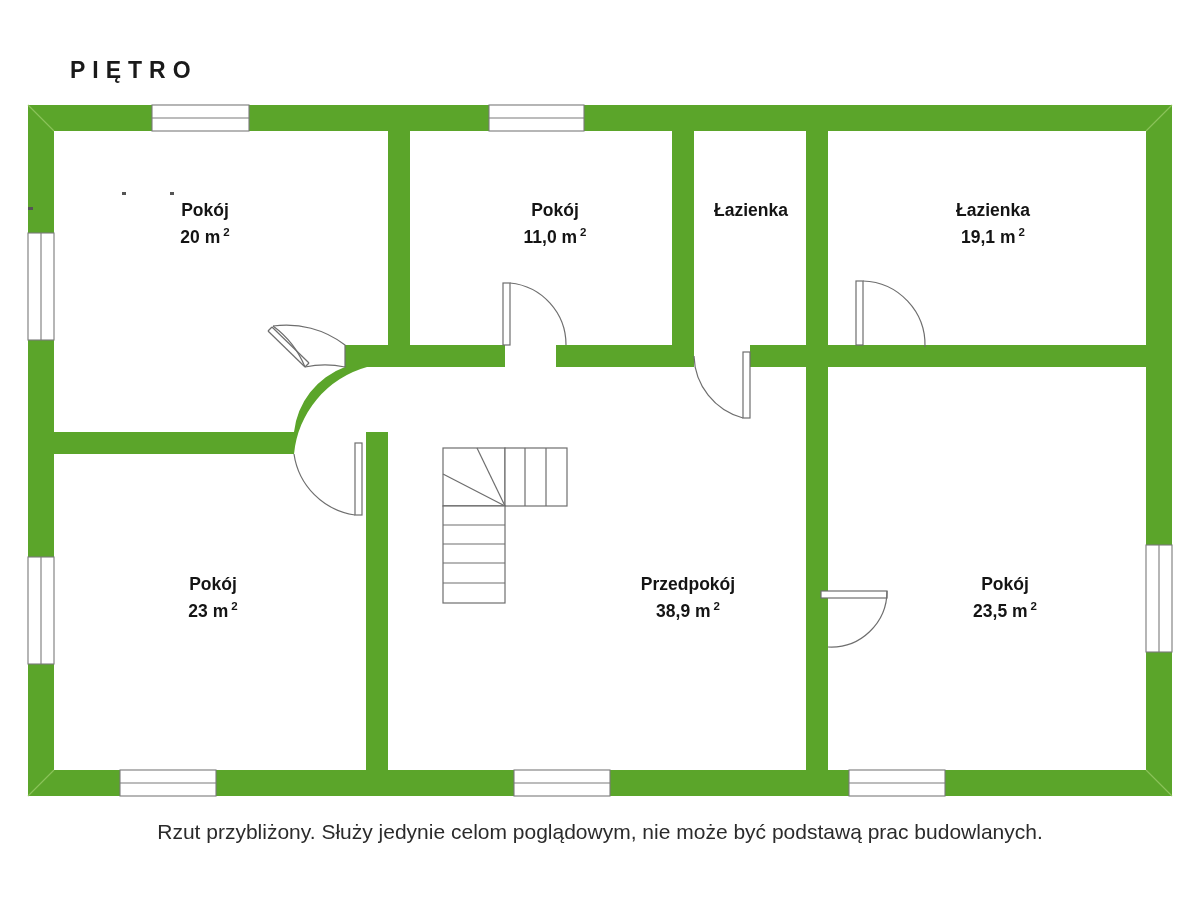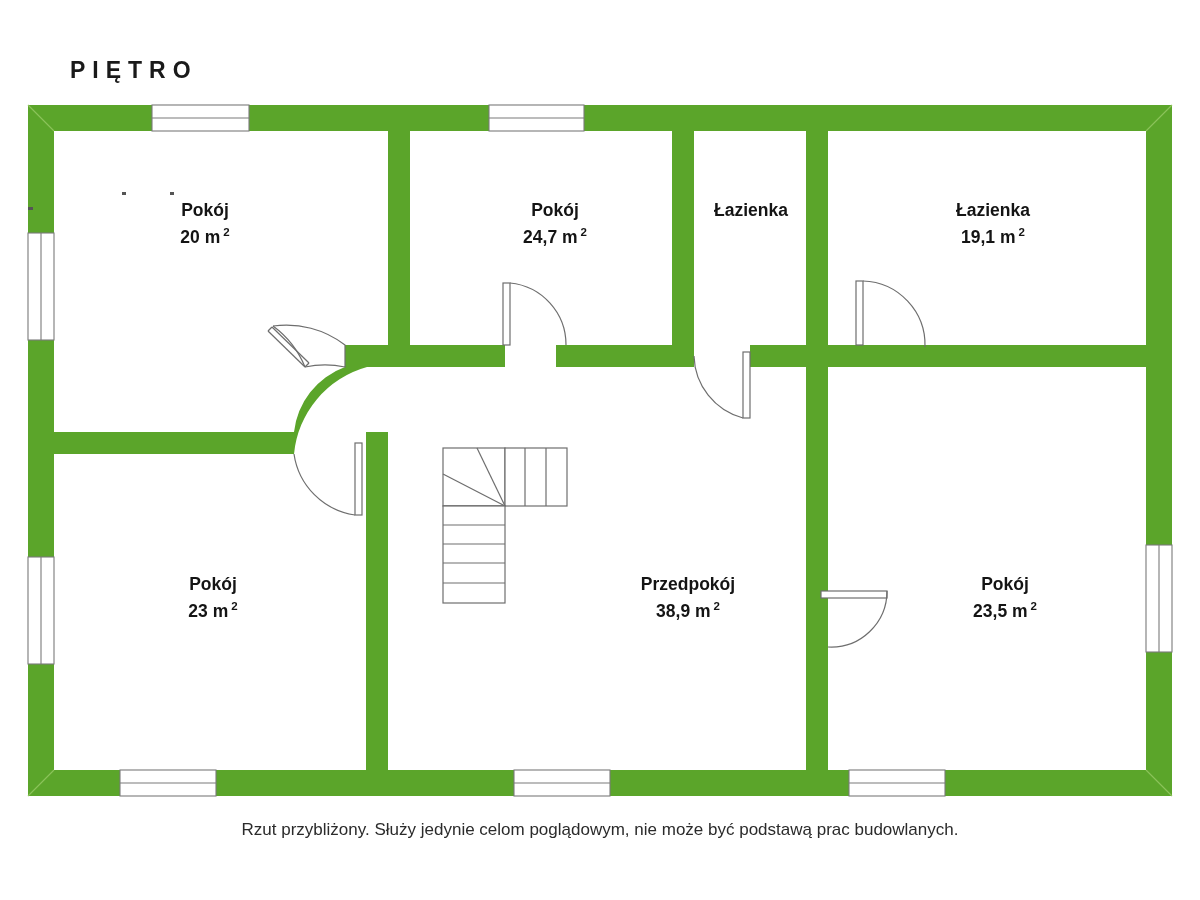--- a/index.html
+++ b/index.html
@@ -29,21 +29,21 @@
     letter-spacing: 7px;
     color: #1a1a1a;
     white-space: nowrap;
   }
   .footer-note {
     position: absolute;
     left: 0;
     top: 820px;
     width: 1200px;
     text-align: center;
-    font-size: 17px;
+    font-size: 21px;
     color: #2b2b2b;
     white-space: nowrap;
   }
   .room-label {
     position: absolute;
     text-align: center;
     color: #141414;
     white-space: nowrap;
     transform: translateX(-50%);
   }
@@ -233,21 +233,21 @@
     </g>
   </svg>
 
   <div class="room-label" style="left:205px; top:202px;">
     <span class="room-name">Pokój</span>
     <span class="room-area"><span>20 m</span><sup>2</sup></span>
   </div>
 
   <div class="room-label" style="left:555px; top:202px;">
     <span class="room-name">Pokój</span>
-    <span class="room-area"><span>24,7 m</span><sup>2</sup></span>
+    <span class="room-area"><span>11,0 m</span><sup>2</sup></span>
   </div>
 
   <div class="room-label" style="left:751px; top:202px;">
     <span class="room-name">Łazienka</span>
   </div>
 
   <div class="room-label" style="left:993px; top:202px;">
     <span class="room-name">Łazienka</span>
     <span class="room-area"><span>19,1 m</span><sup>2</sup></span>
   </div>

